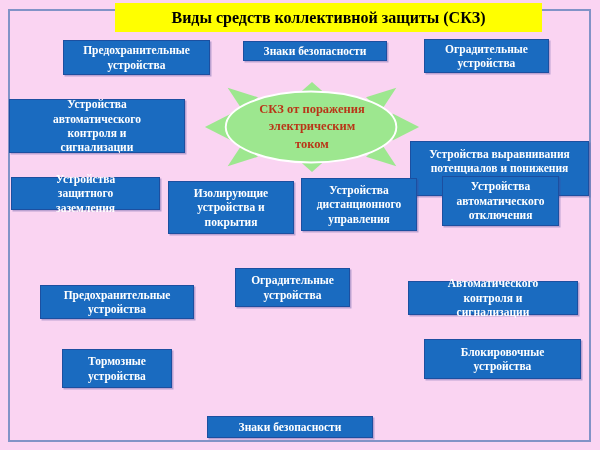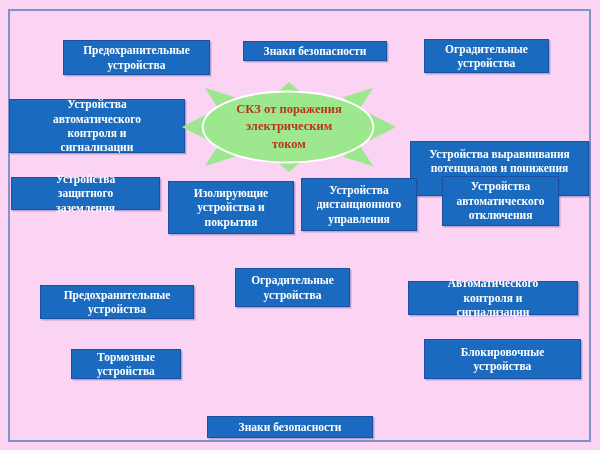--- a/index.html
+++ b/index.html
@@ -44,42 +44,43 @@
   .bx-autocontrol   { left: 9px;   top: 99px;  width: 176px; height: 54px; }
   .bx-potential     { left: 410px; top: 99px;  width: 179px; height: 55px; margin-top: 42px; }
   .bx-grounding     { left: 11px;  top: 177px; width: 149px; height: 33px; }
   .bx-insulating    { left: 168px; top: 181px; width: 126px; height: 53px; }
   .bx-remote        { left: 301px; top: 178px; width: 116px; height: 53px; }
   .bx-shutdown      { left: 442px; top: 176px; width: 117px; height: 50px; }
   
   .bx-safety-bot    { left: 40px;  top: 285px; width: 154px; height: 34px; }
   .bx-guard-bot     { left: 235px; top: 268px; width: 115px; height: 39px; }
   .bx-autosignal    { left: 408px; top: 281px; width: 170px; height: 34px; }
-  .bx-brake         { left: 71px;  top: 349px; width: 110px; height: 30px; }
+  .bx-brake         { left: 62px;  top: 349px; width: 110px; height: 39px; }
   .bx-blocking      { left: 424px; top: 339px; width: 157px; height: 40px; }
   .bx-signs-bot     { left: 207px; top: 416px; width: 166px; height: 22px; }
 
   .burst { position: absolute; }
   .burst svg { display: block; width: 100%; height: 100%; }
-  .burst-green { left: 180px; top: 81px;  width: 218px; height: 92px; color: var(--star-green, #9DE78F); }
+  .burst-green { left: 203px; top: 81px;  width: 218px; height: 92px; color: var(--star-green, #9DE78F); }
   .burst-teal  { left: 173px; top: 316px; width: 232px; height: 94px; color: var(--star-teal, #57DABF); }
   .burst-label {
     position: absolute; left: 0; top: 0; right: 0; bottom: 0;
     display: flex; align-items: center; justify-content: center;
     text-align: center; white-space: pre-line;
     color: var(--star-text, #B93618);
     font-weight: bold; font-size: 12.5px; line-height: 1.4;
   }
 </style>
 </head>
 <body>
 
 <div class="slide">
   <div class="frame"></div>
 
+  <div class="title">Виды средств коллективной защиты (СКЗ)</div>
 
   <div class="box bx-safety-top">Предохранительные
 устройства</div>
   <div class="box bx-signs-top">Знаки безопасности</div>
   <div class="box bx-guard-top">Оградительные
 устройства</div>
   <div class="box bx-autocontrol">Устройства
 автоматического контроля и
 сигнализации</div>
   <div class="box bx-potential">Устройства выравнивания

